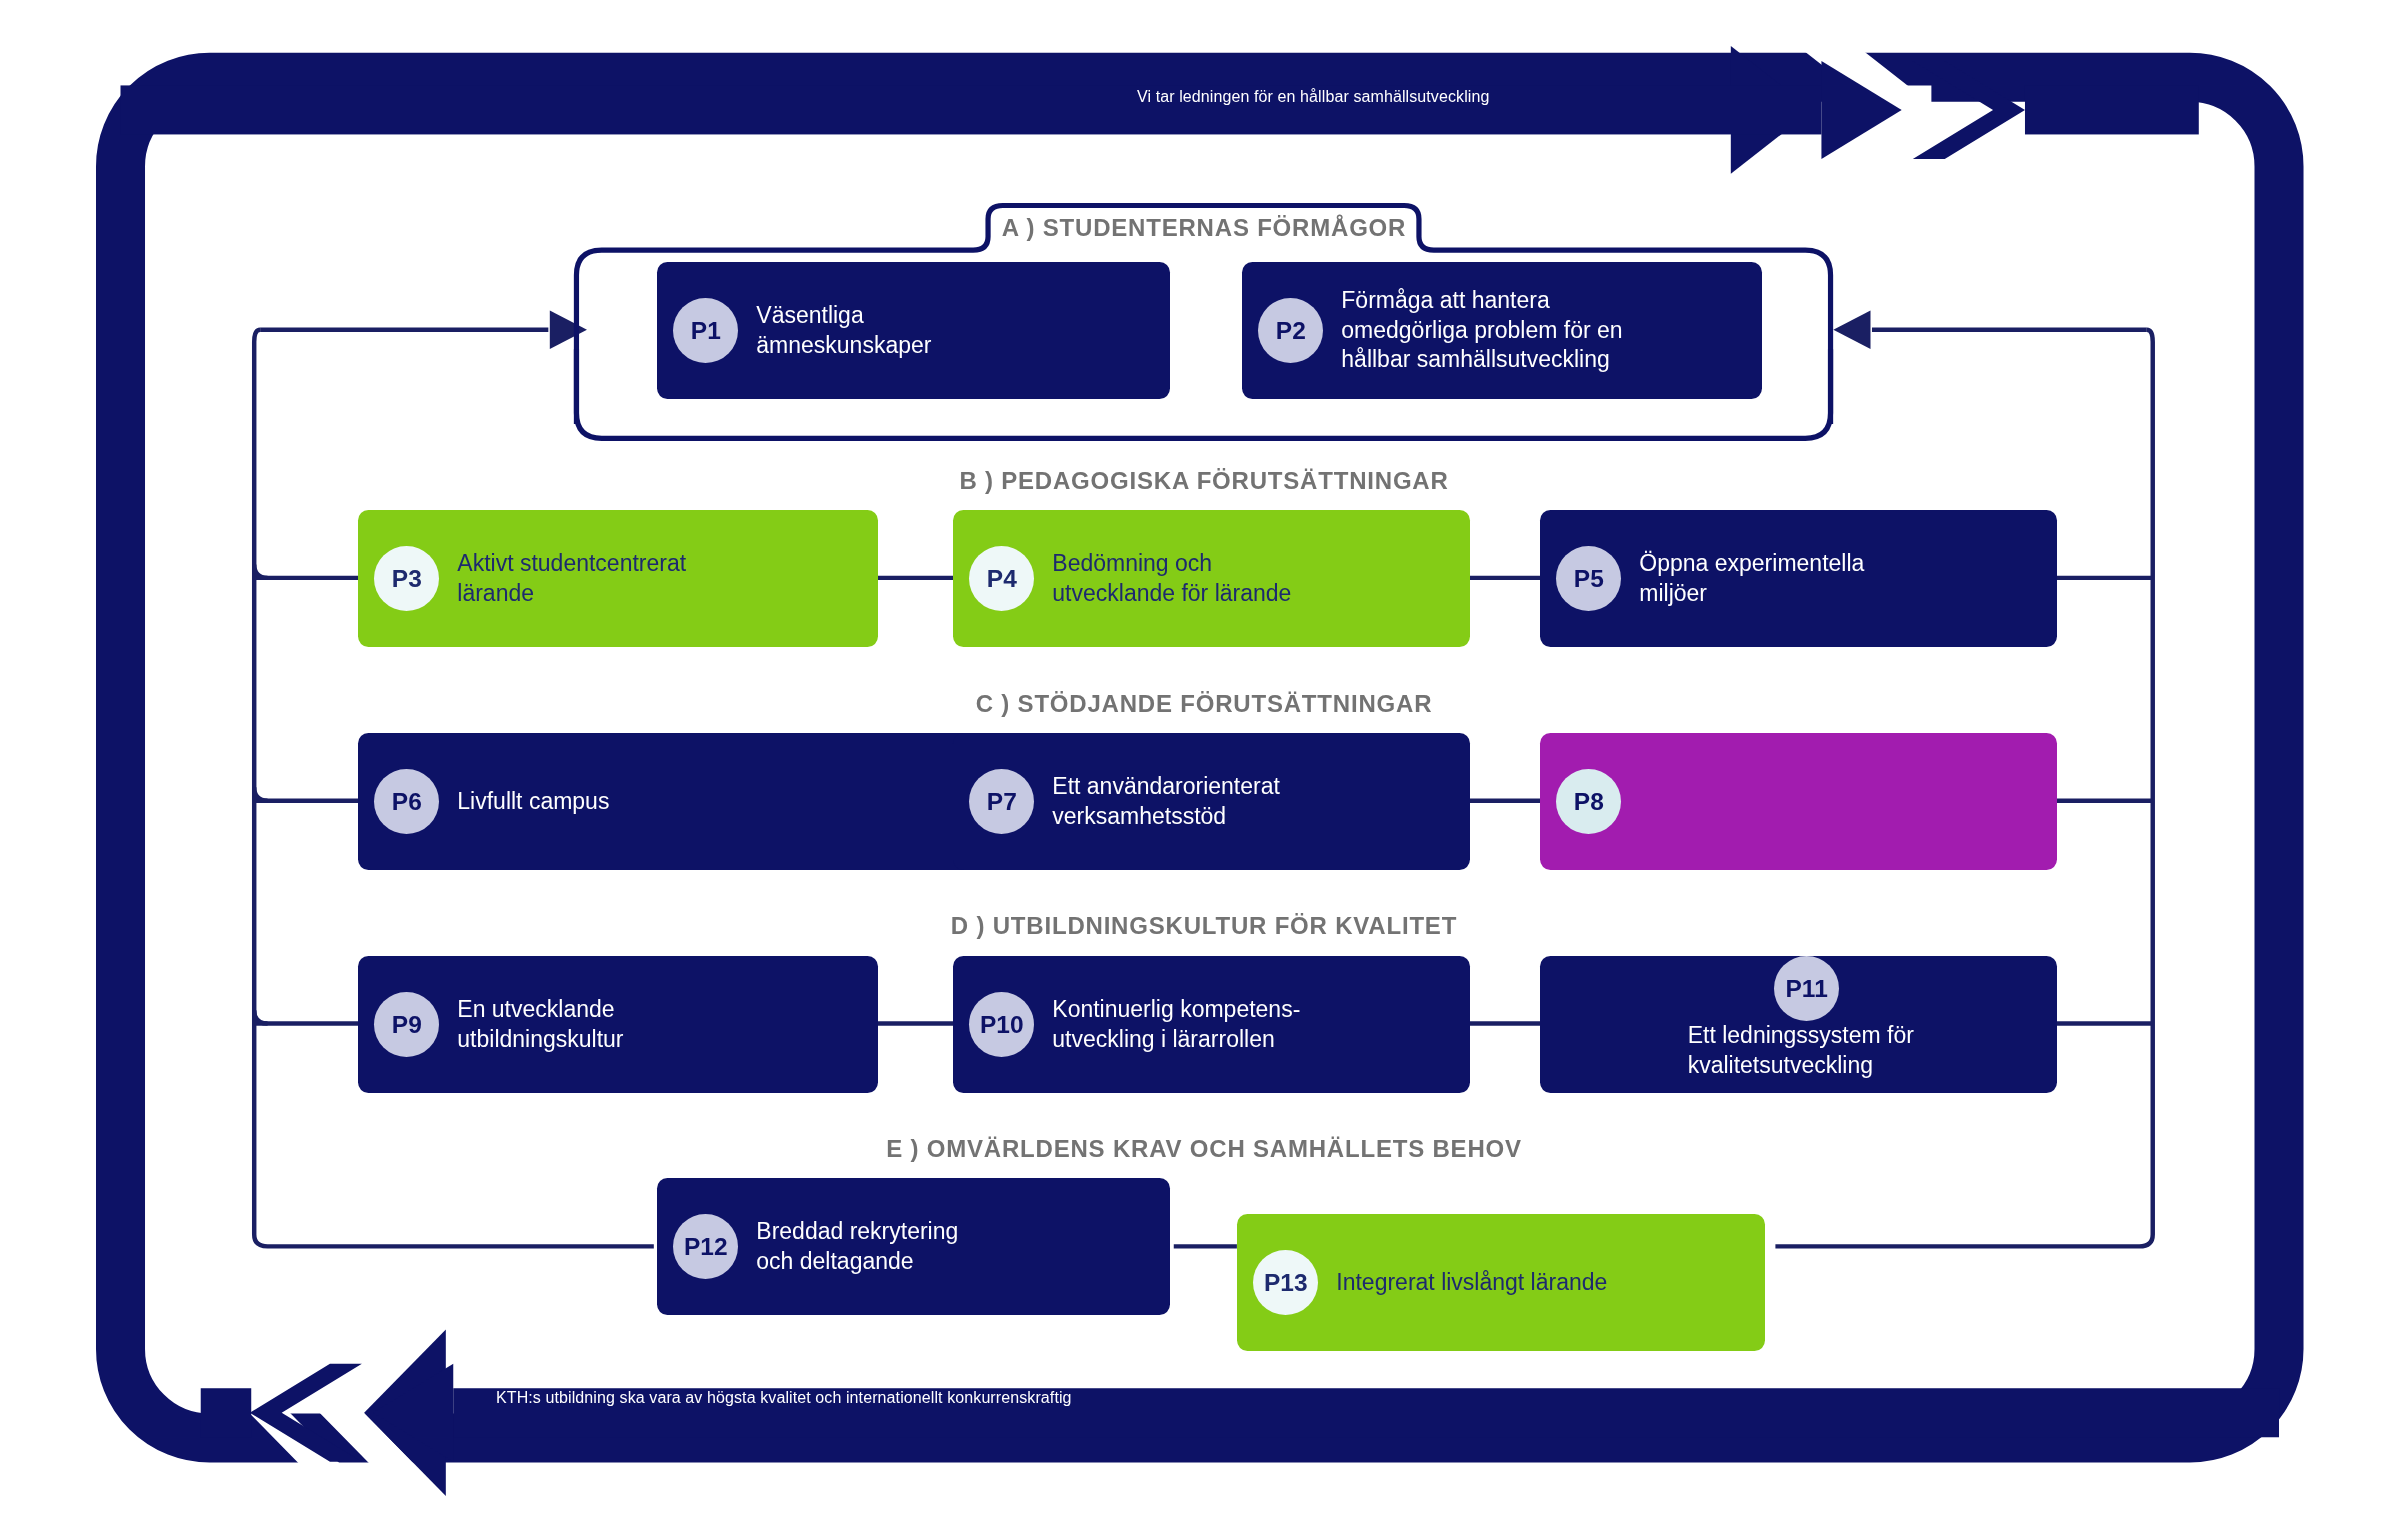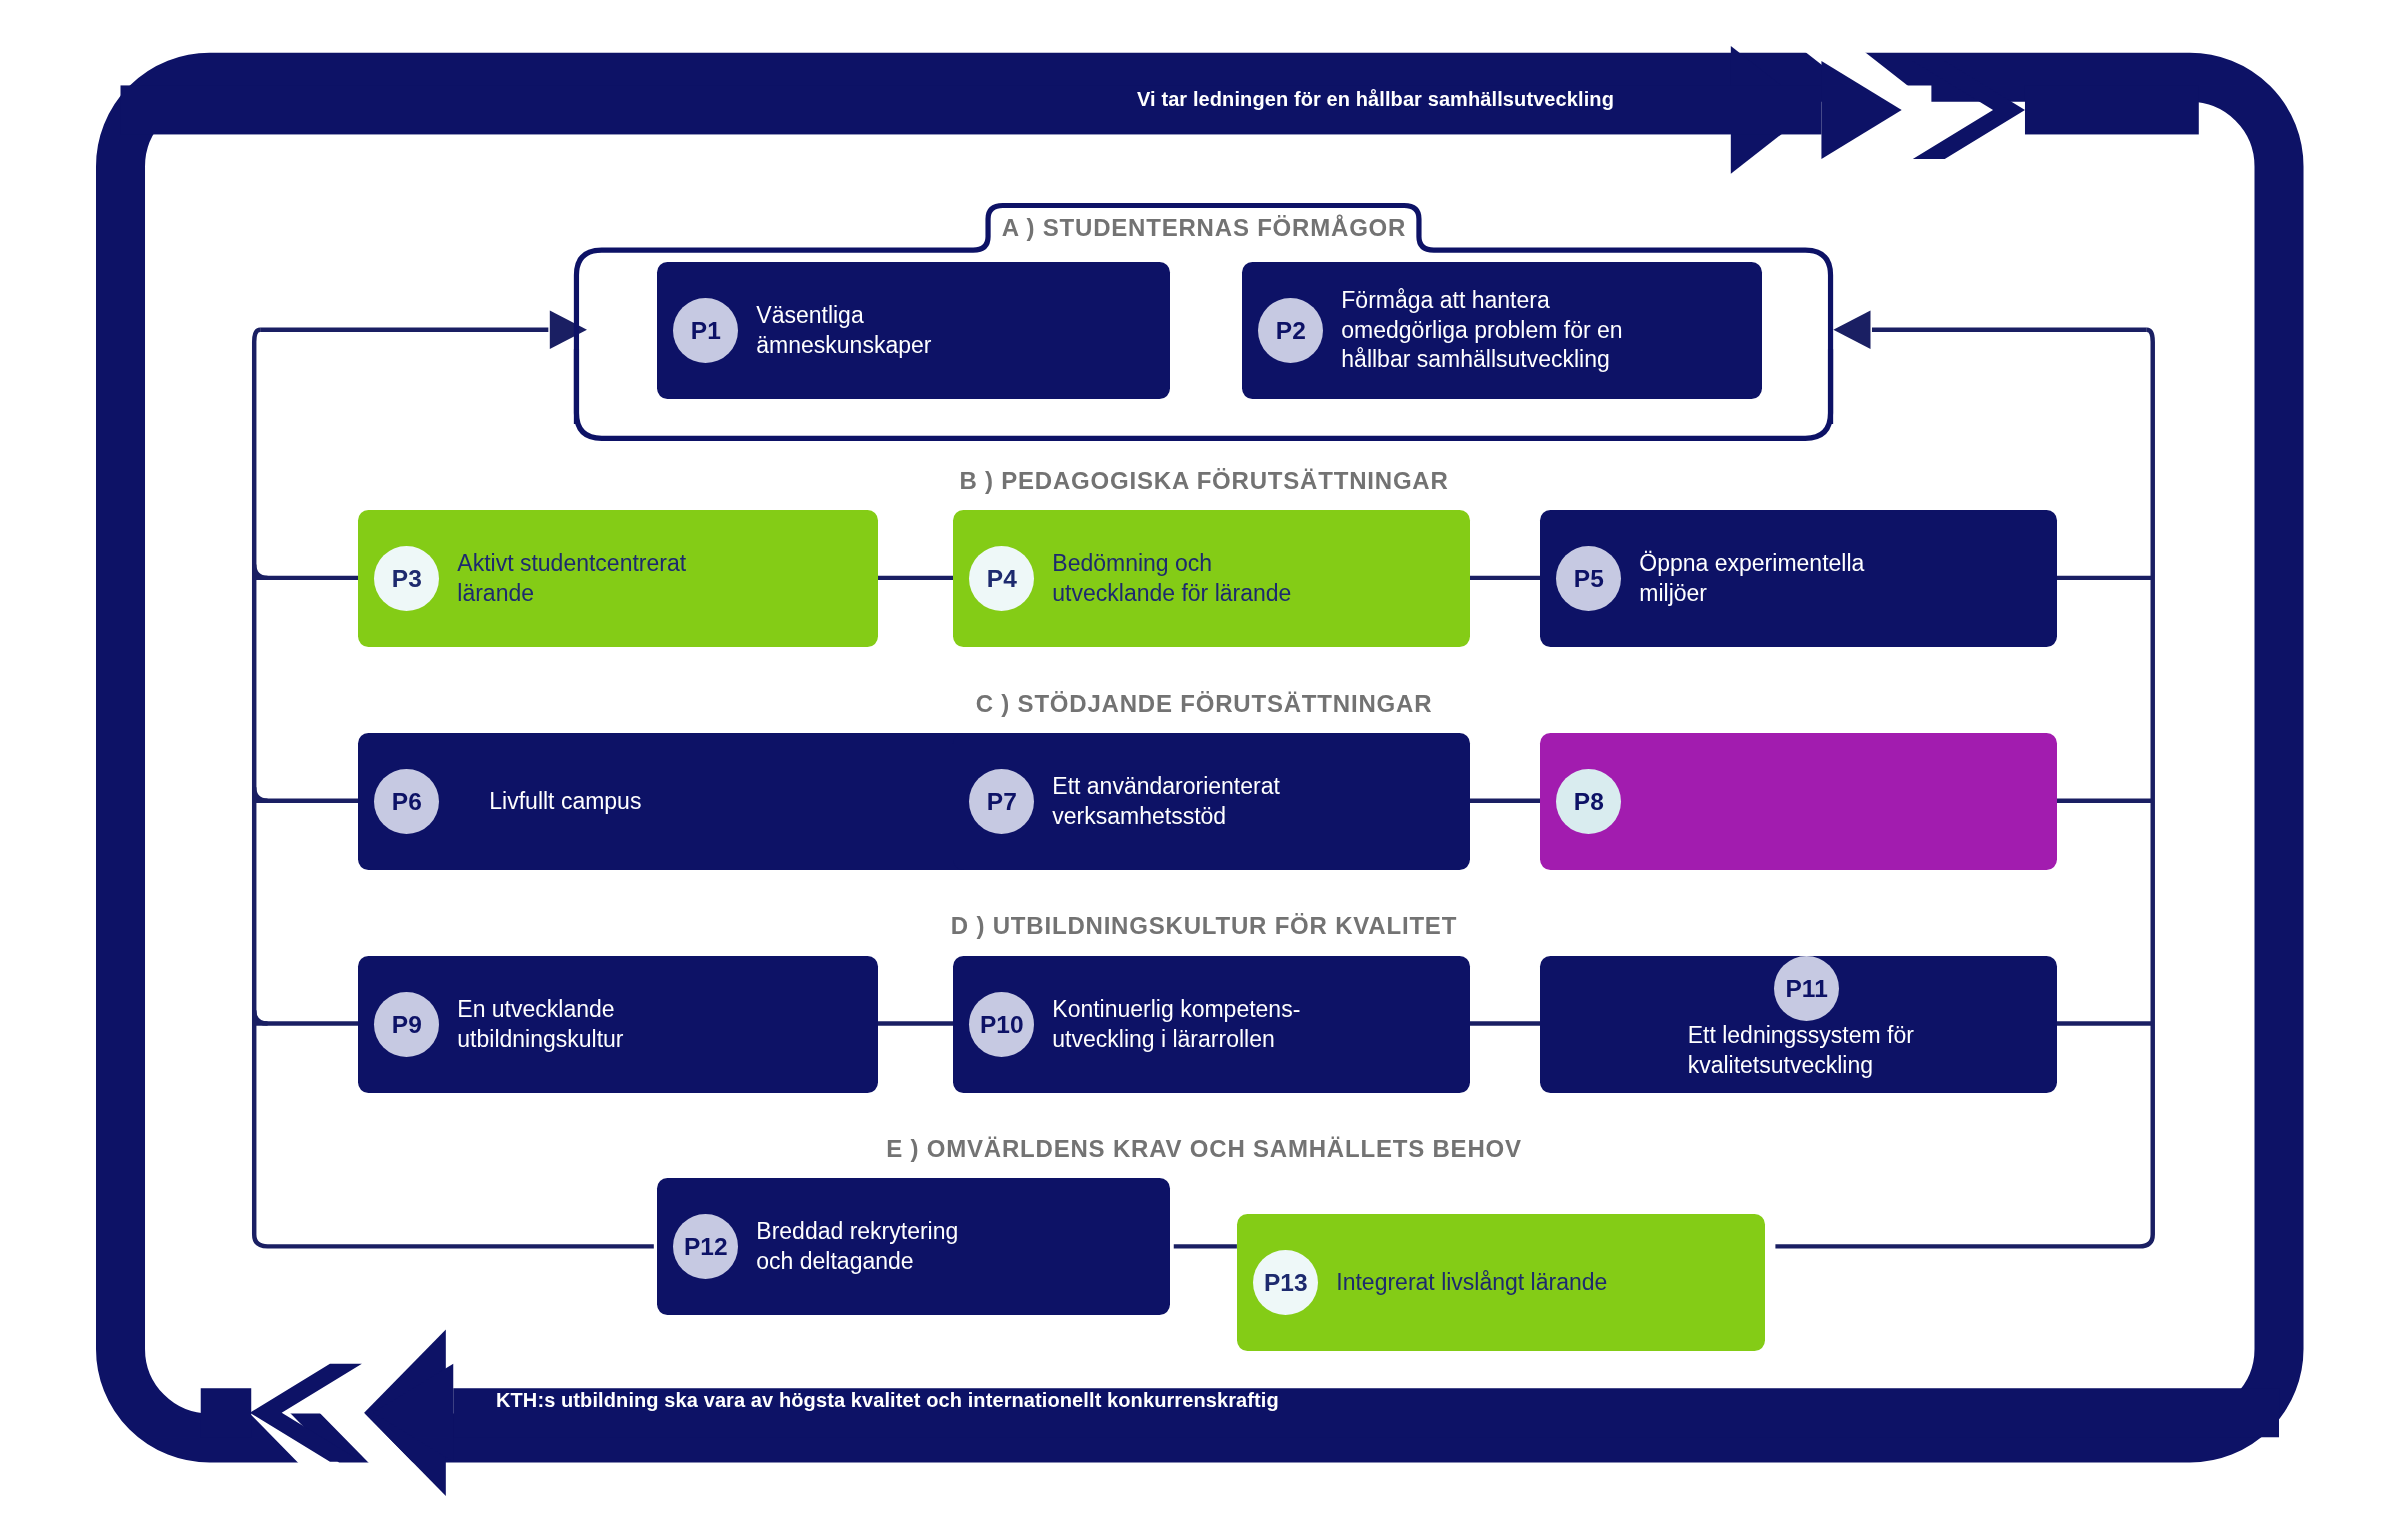--- a/index.html
+++ b/index.html
@@ -22,22 +22,22 @@
     left: 0;
     top: 0;
     width: 2401px;
     height: 1516px;
   }
   #wires-svg { pointer-events: none; }
 
   .banner-text {
     position: absolute;
     color: #ffffff;
-    font-weight: 700;
-    font-size: 20px;
+    font-weight: 400;
+    font-size: 16px;
     letter-spacing: 0.1px;
     white-space: nowrap;
   }
   #top-banner-text {
     left: 1137px;
     top: 88px;
   }
   #bottom-banner-text {
     left: 496px;
     top: 1389px;
@@ -210,21 +210,21 @@
     <div class="badge">P4</div>
     <div class="card-label">Bedömning och
 utvecklande för lärande</div>
   </div>
   <div class="card theme-navy" style="left:1540px; top:510px; width:517px; height:137px;">
     <div class="badge">P5</div>
     <div class="card-label">Öppna experimentella
 miljöer</div>
   </div>
 
-  <div class="card theme-navy" style="left:358px; top:733px; width:616px; height:137px;gap:32px;">
+  <div class="card theme-navy" style="left:358px; top:733px; width:616px; height:137px;">
     <div class="badge">P6</div>
     <div class="card-label">Livfullt campus</div>
   </div>
   <div class="card theme-navy" style="left:953px; top:733px; width:517px; height:137px;">
     <div class="badge">P7</div>
     <div class="card-label">Ett användarorienterat
 verksamhetsstöd</div>
   </div>
   <div class="card theme-teal" style="left:1540px; top:733px; width:517px; height:137px;">
     <div class="badge">P8</div>

